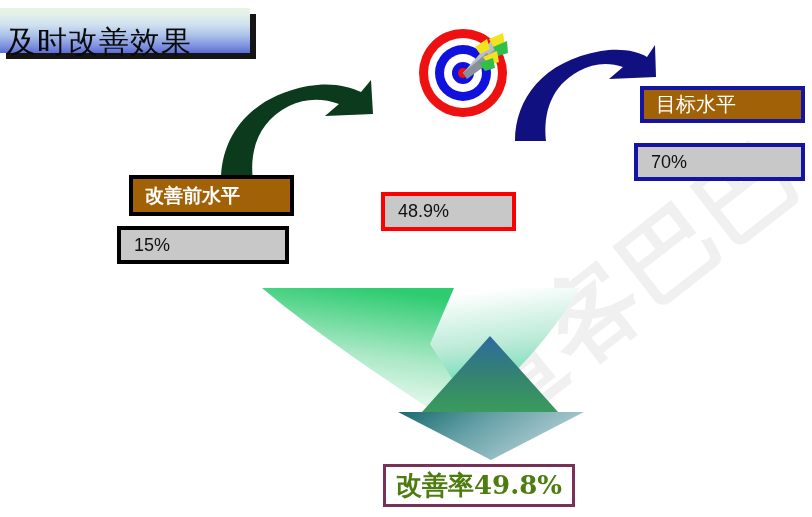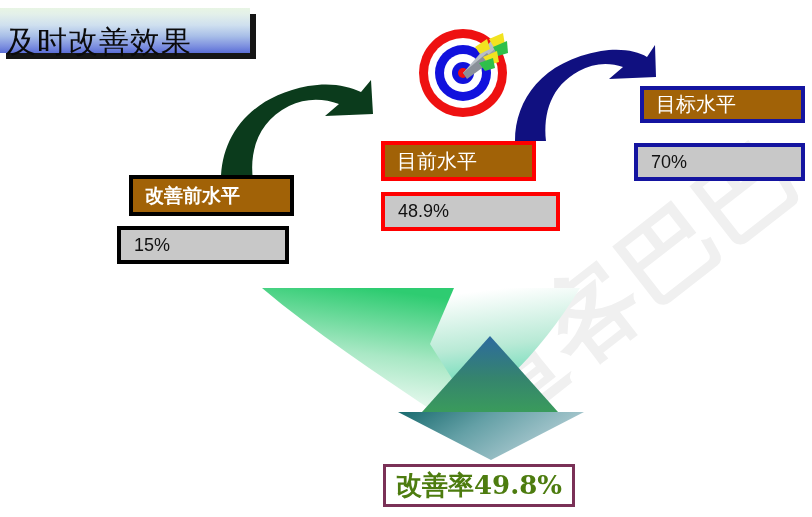--- a/index.html
+++ b/index.html
@@ -120,21 +120,21 @@
     left: 117px; top: 226px; width: 172px; height: 38px;
     border: 4px solid #000000;
   }
 
   
   #box-current-label {
     left: 381px; top: 141px; width: 155px; height: 40px;
     border: 4px solid #ff0000;
   }
   #box-current-value {
-    left: 381px; top: 192px; width: 179px; height: 39px;
+    left: 381px; top: 192px; width: 135px; height: 39px;
     border: 4px solid #ff0000;
   }
 
   
   #box-target-label {
     left: 640px; top: 86px; width: 165px; height: 37px;
     border: 4px solid #1414a0;
   }
   #box-target-value {
     left: 634px; top: 143px; width: 171px; height: 38px;
@@ -275,21 +275,20 @@
       <path d="M4 4 L196 4 L238 56 L176 128 C120 90, 56 48, 4 4 Z" fill="url(#gLeft)"></path>
       <path d="M196 4 L322 4 C294 50, 258 92, 214 126 L172 60 Z" fill="url(#gRight)"></path>
       <path d="M232 52 L300 128 L164 128 Z" fill="url(#gTri)"></path>
       <path d="M140 128 L326 128 L233 176 Z" fill="url(#gDown)"></path>
     </svg>
   </div>
 
   <div class="box box-label" id="box-before-label">改善前水平</div>
   <div class="box box-value" id="box-before-value">15%</div>
 
-  <div class="box box-label" id="box-current-label">目前水平</div>
   <div class="box box-value" id="box-current-value">48.9%</div>
 
   <div class="box box-label" id="box-target-label">目标水平</div>
   <div class="box box-value" id="box-target-value">70%</div>
 
   <div id="result-box">
     <span id="result-text">改善率49.8%</span>
   </div>
 
 </div>

